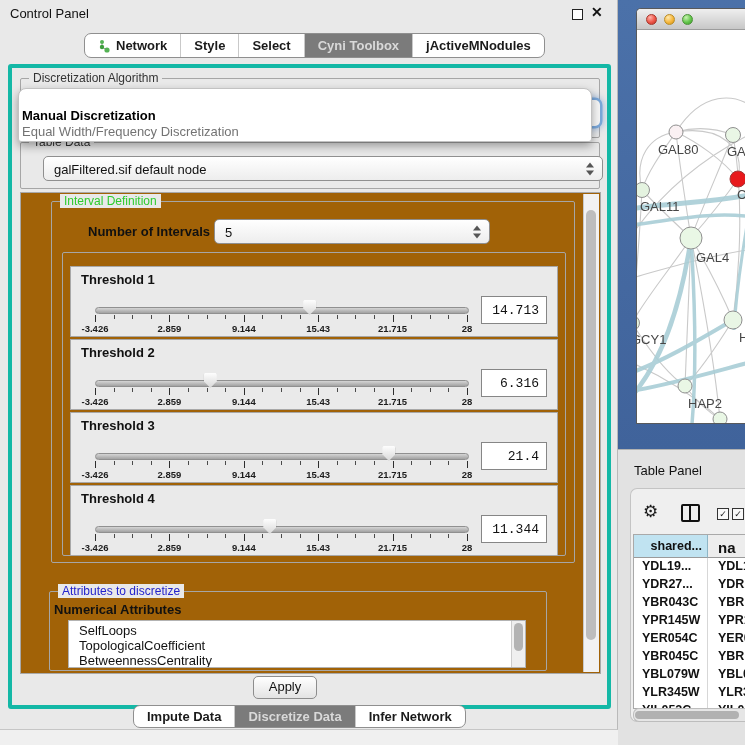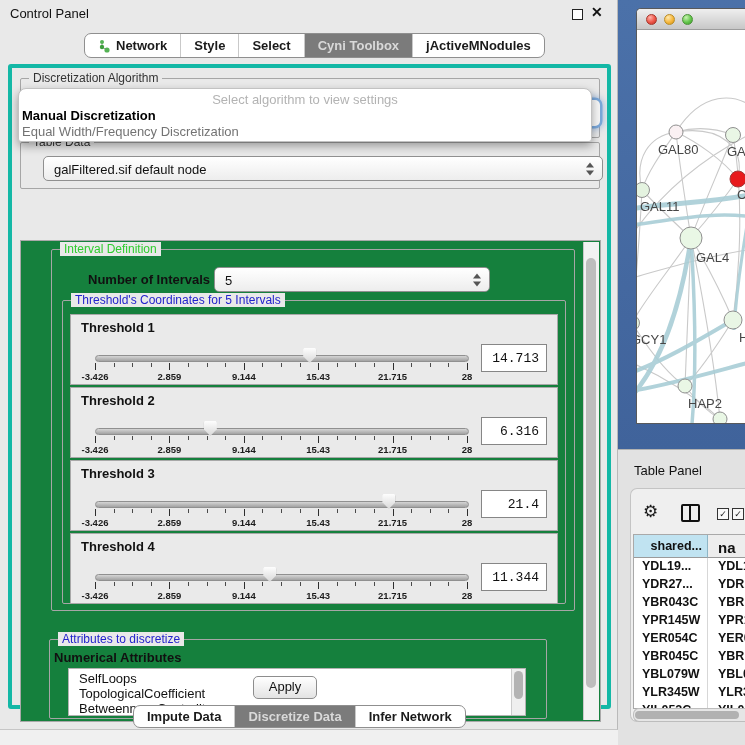--- a/index.html
+++ b/index.html
@@ -33,21 +33,21 @@
   .popup .ph{position:absolute;left:0;right:0;top:3px;text-align:center;font-size:13px;color:#b3b3b3;}
   .popup .it1{position:absolute;left:3px;top:19px;font-size:13px;font-weight:bold;color:#000;}
   .popup .it2{position:absolute;left:3px;top:35px;font-size:13px;color:#737373;}
   .combo{position:absolute;height:25px;background:linear-gradient(#ffffff,#ededed);
        border:1px solid #8f8f8f;border-radius:5px;font-size:13px;color:#111;line-height:25px;padding-left:10px;box-sizing:border-box;}
   .stepper{position:absolute;right:8px;top:50%;width:8px;height:13px;transform:translateY(-50%);}
   .stepper::before{content:"";position:absolute;top:0;left:0;border-left:4px solid transparent;
        border-right:4px solid transparent;border-bottom:5px solid #555;}
   .stepper::after{content:"";position:absolute;bottom:0;left:0;border-left:4px solid transparent;
        border-right:4px solid transparent;border-top:5px solid #555;}
-  .scroll-area{position:absolute;left:8px;top:124px;width:579px;height:480px;border:1px solid #a9a9a9;background:#15803d;overflow:hidden;margin-top:48px;}
+  .scroll-area{position:absolute;left:8px;top:124px;width:579px;height:480px;border:1px solid #a9a9a9;background:#a16207;overflow:hidden;}
   .vscroll{position:absolute;right:1px;top:1px;width:15px;height:478px;background:#f2f2f2;border-left:1px solid #c9c9c9;}
   .vscroll .thumb{position:absolute;left:2px;top:16px;width:10px;height:430px;background:#bdbdbd;border-radius:6px;}
   .bold-label{position:absolute;font-size:13px;font-weight:bold;color:#111;white-space:nowrap;}
   
   .th-panel{position:relative;width:486px;height:69px;margin-bottom:2px;border:1px solid #a8a8a8;background:#eaeaea;}
   .th-label{position:absolute;left:10px;top:5px;font-size:13px;font-weight:bold;color:#111;}
   .th-track{position:absolute;left:24px;top:40px;width:372px;height:5px;border:1px solid #909090;border-radius:4px;
        background:linear-gradient(#d5d5d5,#a2a2a2);}
   .th-thumb{position:absolute;top:33px;width:13px;height:15px;background:linear-gradient(#fdfdfd,#d8d8d8);
        clip-path:polygon(8% 0,92% 0,100% 12%,100% 55%,50% 100%,0 55%,0 12%);filter:drop-shadow(0 0 1px #777);}
@@ -134,21 +134,20 @@
     <div class="main-panel">
 
       <div class="fieldset" style="left:8px;top:10px;width:578px;height:58px;">
         <span class="legend">Discretization Algorithm</span>
       </div>
       <div class="combo-focus">
         <span class="stepper"></span>
       </div>
 
       <div class="popup">
-        <div class="ph">Select algorithm to view settings</div>
         <div class="it1">Manual Discretization</div>
         <div class="it2">Equal Width/Frequency Discretization</div>
       </div>
 
       <div class="fieldset" style="left:8px;top:74px;width:578px;height:45px;">
         <span class="legend">Table Data</span>
         <div class="combo" style="left:22px;top:13px;width:560px;">
           <span>galFiltered.sif default node</span>
           <span class="stepper"></span>
         </div>
@@ -158,21 +157,20 @@
 
         <div class="fieldset" style="left:30px;top:8px;width:522px;height:360px;">
           <span class="legend green">Interval Definition</span>
           <span class="bold-label" style="left:36px;top:22px;">Number of Intervals</span>
           <div class="combo" style="left:162px;top:17px;width:276px;">
             <span>5</span>
             <span class="stepper"></span>
           </div>
 
           <div class="fieldset" style="left:10px;top:50px;width:502px;height:302px;">
-            <span class="legend blue">Threshold's Coordinates for 5 Intervals</span>
             <div id="thresholds" style="position:absolute;left:7px;top:13px;">
                 <div class="th-panel">
                   <div class="th-label">Threshold 1</div>
                   <div class="th-track"></div>
                   <div class="th-thumb" style="left: 232.2px;"></div>
                   <div class="ticks-minor"></div>
                   <div class="ticks-major"></div>
                   <span class="tick-lab" style="left: -1px;">-3.426</span>
                   <span class="tick-lab" style="left: 73.4px;">2.859</span>
                   <span class="tick-lab" style="left: 147.8px;">9.144</span>

